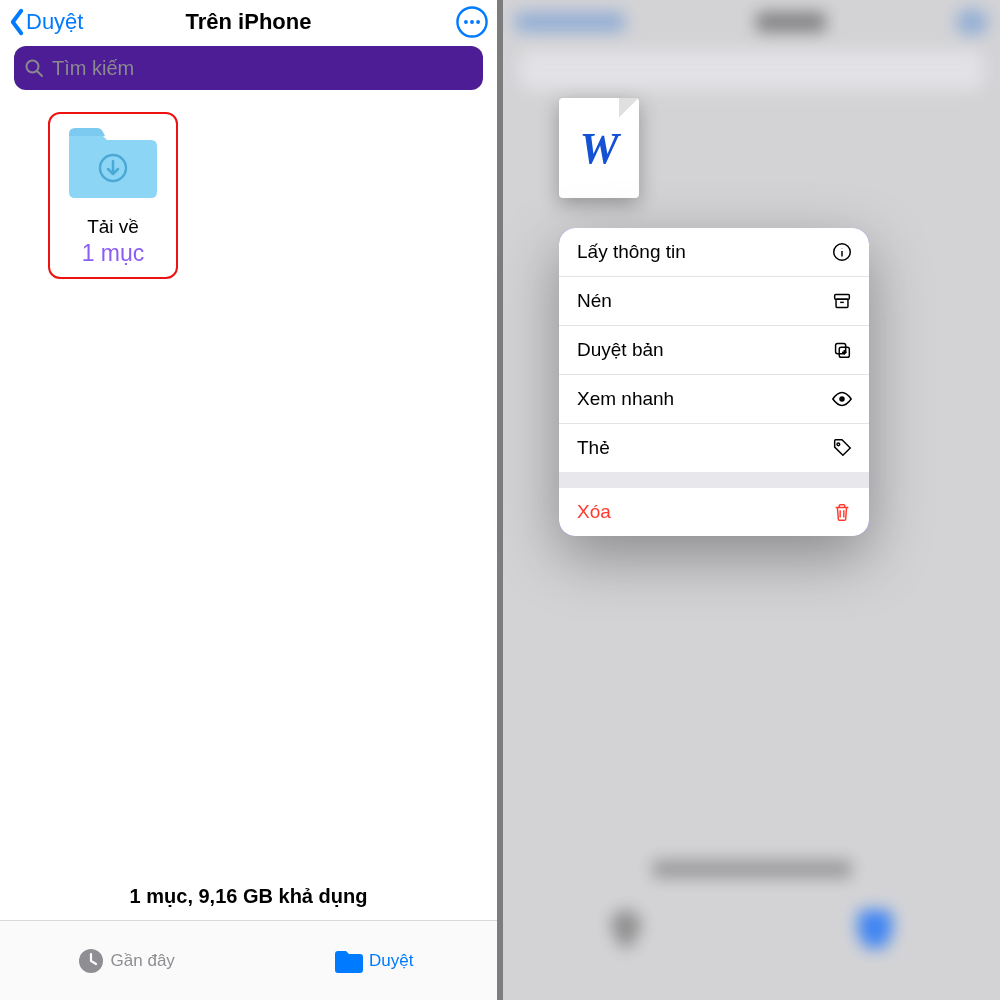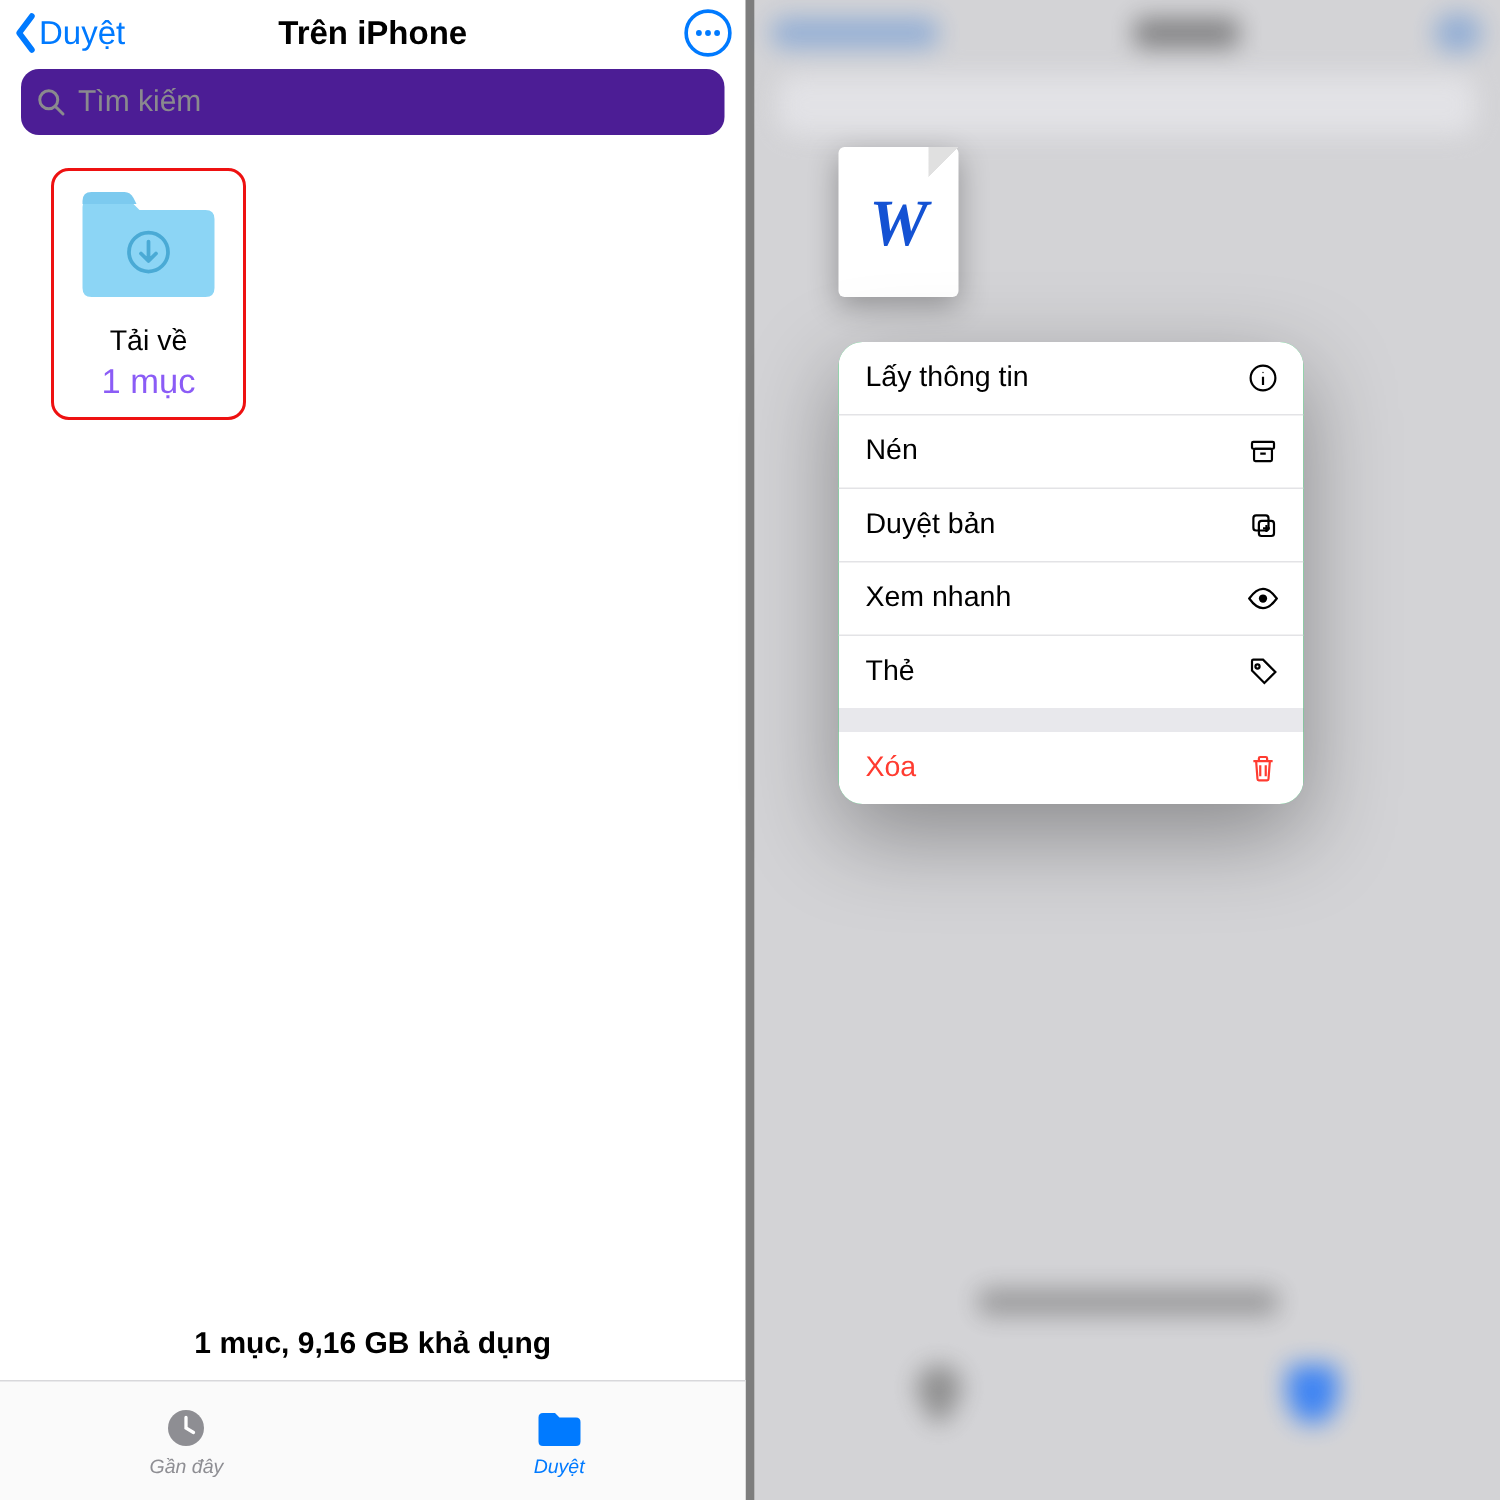--- a/index.html
+++ b/index.html
@@ -21,33 +21,33 @@
   .title-center { position:absolute; left:0; right:0; text-align:center; font-size:22px; font-weight:600; color:#000; pointer-events:none;}
   .more-btn { margin-left:auto; color:#007aff; width:34px; height:34px; display:flex; align-items:center; justify-content:center; cursor:pointer; }
   .search {
     margin: 2px 14px 10px;
     background:#4c1d95; border-radius:12px; height:44px;
     display:flex; align-items:center; padding:0 10px; color:#8a8a8e; font-size:20px;
   }
   .search svg { width:20px; height:20px; margin-right:8px; flex:none; }
 
   .folder-tile {
-    position:relative; margin:22px 0 0 34px; width:130px; text-align:center;
+    position:relative; margin:22px 0 0 48px; width:130px; text-align:center;
     border:2.5px solid #e11; border-radius:12px; padding:6px 4px 10px;
   }
   .folder-icon { width:100px; height:78px; margin:4px auto 10px; }
   .folder-name { font-size:19px; color:#000; }
   .folder-sub { font-size:23px; color:#8b5cf6; margin-top:2px;}
 
   .storage { position:absolute; bottom:92px; left:0; right:0; text-align:center; font-size:20px; font-weight:600; color:#000;}
   .tabbar {
     position:absolute; bottom:0; left:0; right:0; height:80px;
     border-top:1px solid #d8d8db; display:flex; background:#fafafa;
   }
-  .tab { flex:1; display:flex; flex-direction:column; align-items:center; justify-content:center; font-size:13px; gap:3px; color:#8e8e93;font-style:italic;}
+  .tab { flex:1; display:flex; flex-direction:row; align-items:center; justify-content:center; font-size:17px; gap:3px; color:#8e8e93;}
   .tab.active { color:#007aff; }
   .tab svg { width:34px; height:30px; }
 
   
   .blur-bg { position:absolute; inset:0; filter: blur(8px); opacity:0.9; }
   .blur-header { height:44px; display:flex; align-items:center; padding:0 12px;}
   .blur-header .blob { width:110px; height:20px; background:#5e8fd4; border-radius:6px; opacity:.6;}
   .blur-header .cblob { margin:0 auto; width:70px; height:20px; background:#222; border-radius:5px; opacity:.5;}
   .blur-header .rblob { width:32px; height:26px; background:#5e8fd4; border-radius:13px; opacity:.6;}
   .blur-search { margin:6px 16px; height:40px; background:#e4e4e8; border-radius:12px; }
@@ -60,21 +60,21 @@
   .word-doc {
     position:absolute; left:56px; top:98px; width:80px; height:100px;
     background:#fff; border-radius:4px; box-shadow:0 6px 20px rgba(0,0,0,.3);
     display:flex; align-items:center; justify-content:center;
   }
   .word-doc .dogear { position:absolute; top:0; right:0; width:20px; height:20px; background:linear-gradient(135deg,#e0e0e0 50%, transparent 50%); }
   .word-doc span { font-family: Georgia, "Times New Roman", serif; font-style:italic; font-weight:700; font-size:44px; color:#1452d3; }
 
   .menu {
     position:absolute; left:56px; top:228px; width:310px;
-    background:#22c55e; border-radius:16px;
+    background:#6d28d9; border-radius:16px;
     box-shadow:0 20px 60px rgba(0,0,0,.35);
     overflow:hidden;
   }
   .menu-group { background:#fff; }
   .menu-item {
     display:flex; align-items:center; justify-content:space-between;
     padding:13px 16px 13px 18px; font-size:19px; color:#000;
     border-bottom:1px solid #e3e3e6; cursor:pointer;
   }
   .menu-item:last-child { border-bottom:none; }

